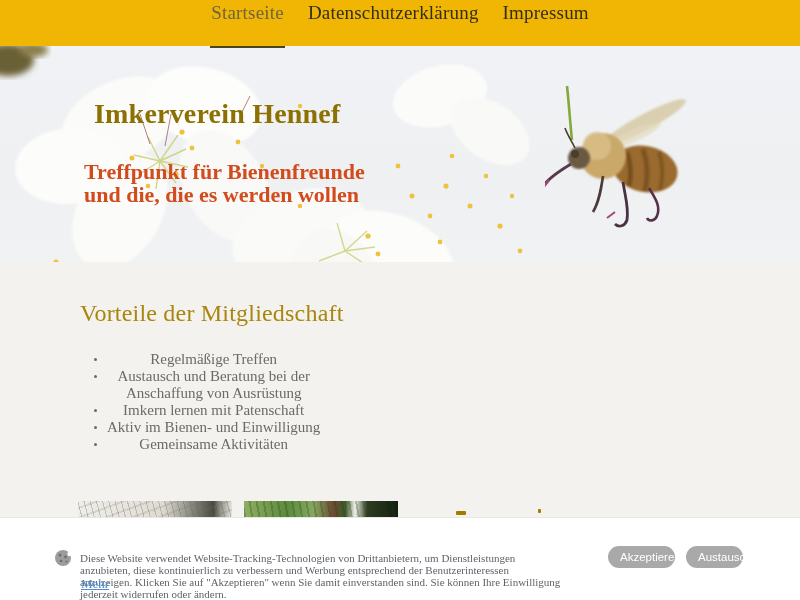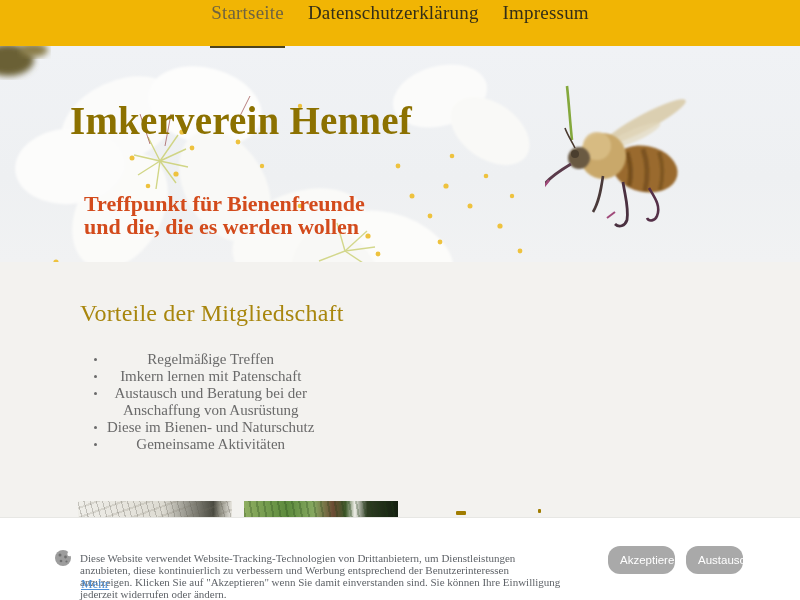--- a/index.html
+++ b/index.html
@@ -13,24 +13,24 @@
             gap:22px; z-index:5; }
   .nav-item { font-size:19px; letter-spacing:.2px; color:#332e18; cursor:pointer;
               padding:4px 1px 22px; border-bottom:2px solid transparent; }
   .nav-item.active { color:#6f6340; border-bottom-color:#4d431d; }
 
   
   .hero { position:absolute; left:0; top:46px; width:800px; height:216px;
           background:linear-gradient(180deg,#f0f2f5 0%,#eef0f2 60%,#f1f2f3 100%);
           overflow:hidden; }
   .hero-art { position:absolute; left:0; top:0; }
-  .hero-title { position:absolute; left:70px; top:52px; font-size:39px; font-weight:700;
+  .hero-title { position:absolute; left:94px; top:52px; font-size:28px; font-weight:700;
                 color:#8c7100; letter-spacing:.2px; z-index:3; }
   .hero-subtitle { position:absolute; left:84px; top:114px; font-size:22px; line-height:23px;
-                   color:#d34b1c; font-weight:600; white-space:pre; z-index:3;margin-top:32px; }
+                   color:#d34b1c; font-weight:600; white-space:pre; z-index:3; }
 
   
   .content { position:absolute; left:0; top:269px; width:800px; height:338px; background:#f3f2ef; }
   .benefits-heading { position:absolute; left:80px; top:31px; font-size:24px; font-weight:500;
                       color:#a8860d; letter-spacing:.2px; }
   .benefits-list { position:absolute; left:92px; top:82px; list-style:none; }
   .benefits-list li { position:relative; font-size:15px; line-height:17px; color:#6a6a6a;
                       padding-left:15px; white-space:pre;text-align:center; }
   .benefits-list li::before { content:""; position:absolute; left:2px; top:7px; width:3px;
                               height:3px; border-radius:50%; background:#6a6a6a; }
@@ -53,21 +53,21 @@
 
   
   .cookie-banner { position:absolute; left:0; bottom:0; width:800px; height:83px;
                    background:#ffffff; border-top:1px solid #e7e7e4; z-index:20;
                    font-family:"Liberation Sans","DejaVu Sans",sans-serif; }
   .cookie-icon { position:absolute; left:54px; top:549px; width:18px; height:18px; }
   .cookie-msg { position:absolute; left:80px; top:552px; font-size:11px; line-height:12px;
                 color:#5f6368; white-space:pre; }
   .cookie-more { position:absolute; left:81px; top:576px; font-size:13px; color:#4d8fd6;
                  text-decoration:underline; cursor:pointer; }
-  .cookie-btn { position:absolute; top:546px; height:28px; border:none; border-radius:12px;
+  .cookie-btn { position:absolute; top:546px; height:22px; border:none; border-radius:12px;
                 background:#a9a9a9; color:#ffffff; font-size:11.5px; padding:0 12px;
                 font-family:"Liberation Sans","DejaVu Sans",sans-serif; cursor:pointer; }
   .btn-accept { left:608px; width:67px; }
   .btn-decline { left:686px; width:57px; }
 </style>
 </head>
 <body>
 
 <div class="page">
 
@@ -206,24 +206,24 @@
 
     <h1 class="hero-title">Imkerverein Hennef</h1>
     <div class="hero-subtitle">Treffpunkt für Bienenfreunde
 und die, die es werden wollen</div>
   </section>
 
   <section class="content">
     <h2 class="benefits-heading">Vorteile der Mitgliedschaft</h2>
     <ul class="benefits-list">
       <li>Regelmäßige Treffen</li>
-      <li>Imkern lernen mit Patenschaft</li>
       <li>Austausch und Beratung bei der
 Anschaffung von Ausrüstung</li>
-      <li>Diese im Bienen- und Naturschutz</li>
+      <li>Imkern lernen mit Patenschaft</li>
+      <li>Aktiv im Bienen- und Einwilligung</li>
       <li>Gemeinsame Aktivitäten</li>
     </ul>
   </section>
 
   <div class="gallery-img img-blossom"></div>
   <div class="gallery-img img-foliage"></div>
   <div class="heading-speck speck-a"></div>
   <div class="heading-speck speck-b"></div>
 
   <div class="cookie-banner"></div>

